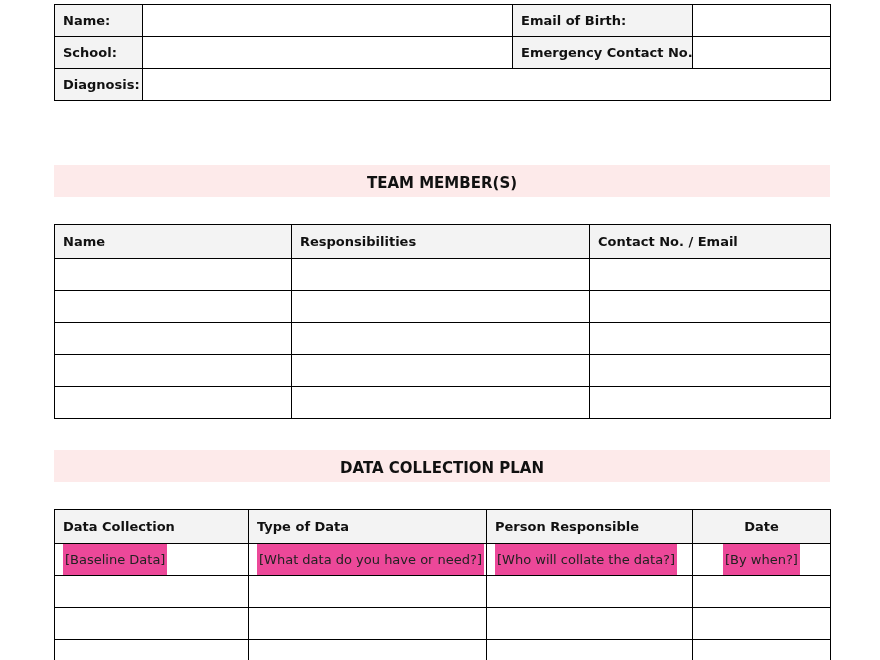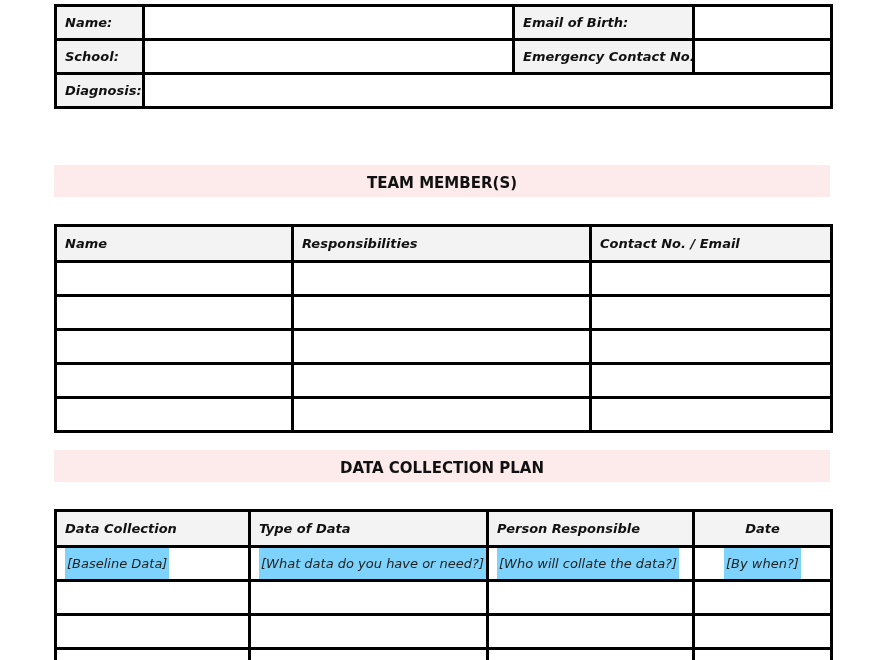--- a/index.html
+++ b/index.html
@@ -1,28 +1,28 @@
 <!DOCTYPE html>
 <html><head>
 <meta charset="utf-8">
 <style>
   html, body { margin: 0; padding: 0; background: #ffffff; }
   body { width: 880px; height: 660px; overflow: hidden; position: relative;
          font-family: "DejaVu Sans", "Liberation Sans", sans-serif; color: #111; }
   table { border-collapse: collapse; table-layout: fixed; position: absolute; left: 54px; width: 776px; }
-  td, th { border: 3px solid #000000; padding: 0 8px; font-size: 13px; vertical-align: middle;
-           text-align: left; overflow: hidden; white-space: nowrap; font-style: italic; }
+  td, th { border: 1px solid #000000; padding: 0 8px; font-size: 13px; vertical-align: middle;
+           text-align: left; overflow: hidden; white-space: nowrap; }
   .lbl { background: #f3f3f3; font-weight: bold; }
   .val { background: #ffffff; }
   .info td { height: 31px; }
   .banner { position: absolute; left: 54px; width: 776px; height: 32px; background: #fdeaea;
             font-weight: bold; font-size: 15px; text-align: center; line-height: 36px; }
   .grid th { background: #f3f3f3; font-weight: bold; height: 33px; }
   .grid td { height: 31px; background: #fff; }
-  .ph { background: #7dd3fc; padding: 10px 2px; font-size: 13px; color: #222; }
+  .ph { background: #ec4899; padding: 10px 2px; font-size: 13px; color: #222; }
   .center { text-align: center; }
 </style>
 </head>
 <body>
 
 <table class="info" style="top:4px;">
   <colgroup>
     <col style="width:88px">
       <col style="width:128px">
       <col style="width:67px">

